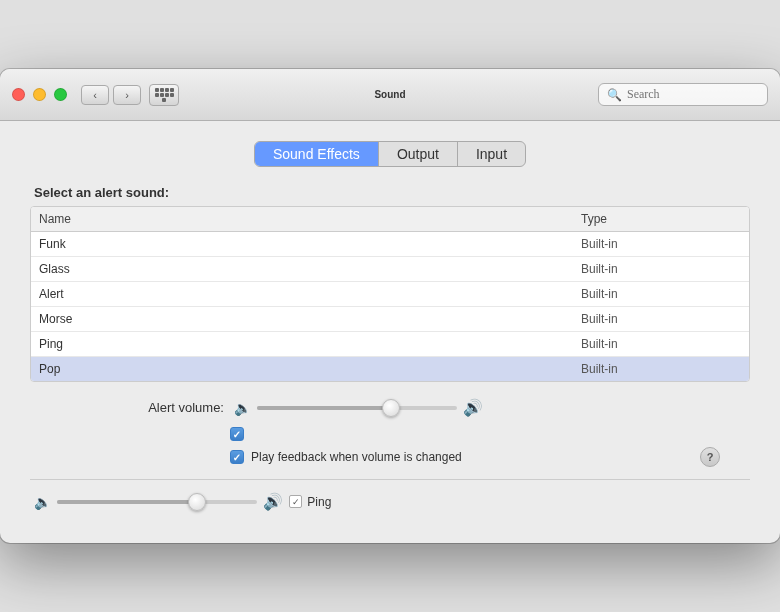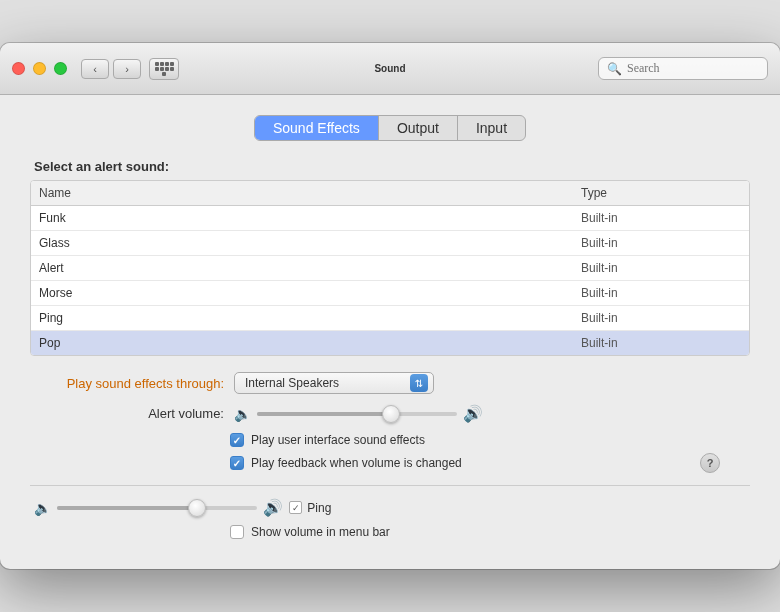--- a/index.html
+++ b/index.html
@@ -517,48 +517,38 @@
       <div class="table-row">
         <div class="cell-name">Ping</div>
         <div class="cell-type">Built-in</div>
       </div>
       <div class="table-row selected">
         <div class="cell-name">Pop</div>
         <div class="cell-type">Built-in</div>
       </div>
     </div>
 
-    <div class="control-row">
-      <div class="control-label orange">Play sound effects through:</div>
-      <div class="select-wrapper">
-        <select class="dropdown-select">
-          <option>Internal Speakers</option>
-        </select>
-        <div class="select-arrow">⇅</div>
-      </div>
-    </div>
 
     <div class="control-row">
       <div class="control-label">Alert volume:</div>
       <div class="slider-row">
         <span class="vol-icon">🔈</span>
         <div class="slider-track">
           <div class="slider-fill"></div>
           <div class="slider-thumb"></div>
         </div>
         <span class="vol-icon loud">🔊</span>
       </div>
     </div>
 
     <div class="checkbox-row">
       <div class="checkbox-group">
         <div class="checkbox">
           <span class="checkbox-check">✓</span>
         </div>
-        <span class="checkbox-label">Play user interface sound effects</span>
       </div>
     </div>
 
     <div class="checkbox-row with-help">
       <div class="checkbox-group">
         <div class="checkbox">
           <span class="checkbox-check">✓</span>
         </div>
         <span class="checkbox-label">Play feedback when volume is changed</span>
       </div>
@@ -577,20 +567,14 @@
         <span class="vol-icon loud">🔊</span>
         <div class="mute-label">
           <div class="mute-checkbox">
             <span class="mute-check">✓</span>
           </div>
           <span>Ping</span>
         </div>
       </div>
     </div>
 
-    <div class="checkbox-row">
-      <div class="checkbox-group">
-        <div class="checkbox-unchecked"></div>
-        <span class="checkbox-label">Show volume in menu bar</span>
-      </div>
-    </div>
   </div>
 </div>
 
 </body></html>

